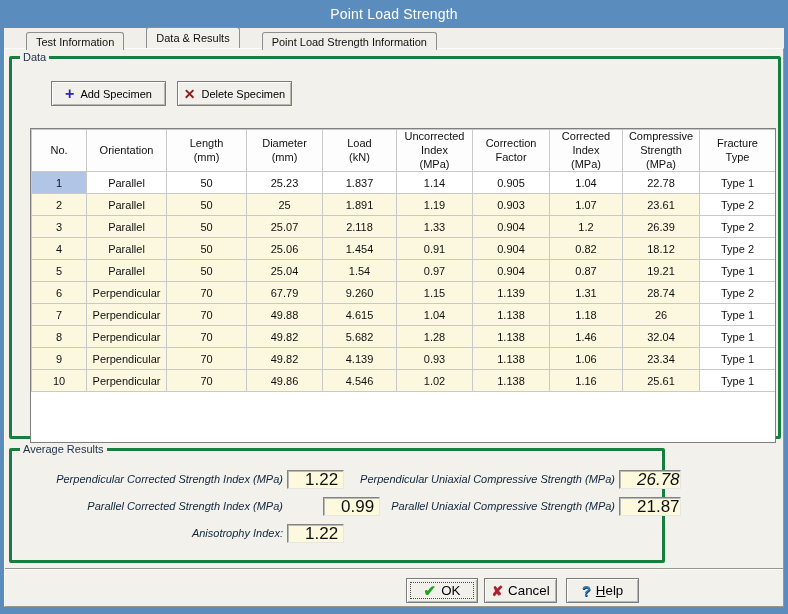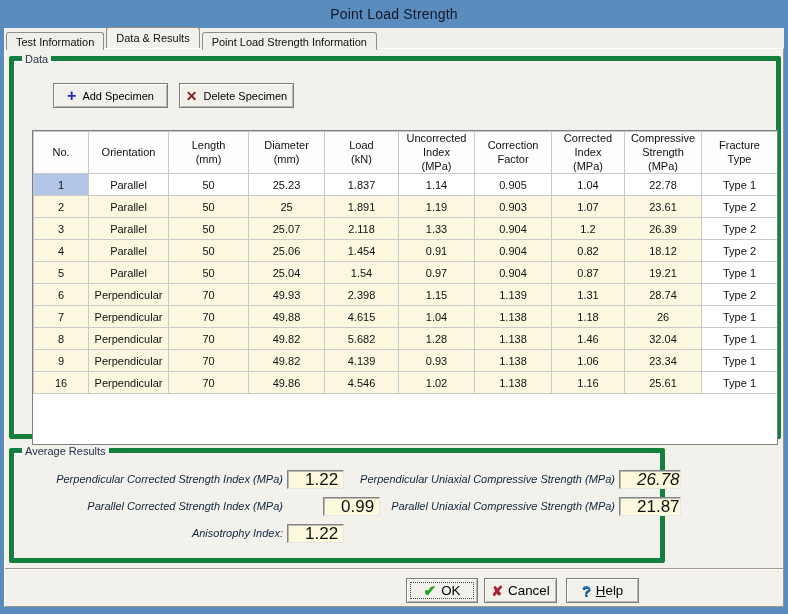--- a/index.html
+++ b/index.html
@@ -2,36 +2,36 @@
 <html><head>
 <meta charset="utf-8">
 <style>
   * { margin:0; padding:0; box-sizing:border-box; }
   html,body { width:788px; height:614px; }
   body { font-family:"Liberation Sans", sans-serif; font-size:11px; color:#101010; }
 
   .window { position:relative; width:788px; height:614px; background:#5b8cbe; overflow:hidden; }
   .titlebar { position:absolute; left:0; top:0; width:100%; height:28px;
               display:flex; align-items:center; justify-content:center; }
-  .titlebar .title { font-size:14px; color:#0f172a; letter-spacing:0.2px; }
+  .titlebar .title { font-size:14px; color:#ffffff; letter-spacing:0.2px; }
 
   .client { position:absolute; left:4px; top:28px; width:780px; height:579px; background:#f0efe9; }
 
   
   .tabbar { position:absolute; left:2px; top:0; height:20px; display:flex; align-items:flex-end; z-index:5; }
   .tab { position:relative; padding:3px 9px 2px 9px; margin-right:2px; background:#f0efe9;
          border:1px solid #8e8e8e; border-bottom:none; border-radius:3px 3px 0 0;
-         top:2px; height:18px; white-space:nowrap; cursor:default; }
+         top:2px; height:18px; white-space:nowrap; cursor:default;margin-left:20px; }
   .tab.active { top:0; height:21px; padding-top:4px; background:#f2f1eb; z-index:6; }
 
   .page { position:absolute; left:0; top:20px; width:780px; height:559px; background:#f2f1eb;
           border:1px solid; border-color:#fdfdfd #9b988a #9b988a #fdfdfd; }
 
   
-  .groupbox { position:absolute; border:5px solid #15803d; border-radius:2px;
+  .groupbox { position:absolute; border:3px solid #15803d; border-radius:2px;
               box-shadow:inset 1px 1px 0 #ffffff; }
   .groupbox > .glabel { position:absolute; top:-8px; left:8px; background:#f2f1eb; padding:0 3px;
                         color:#23344e; }
 
   
   .tbtn { position:absolute; height:25px; background:#f1f0eb; border:1px solid #7c7c7c;
           box-shadow:inset 1px 1px 0 #ffffff, inset -1px -1px 0 #b9b6ab;
           display:flex; align-items:center; justify-content:center; gap:6px; font-size:11px; cursor:default; }
   .plus-glyph { color:#2424c8; font-size:16px; font-weight:bold; line-height:1; }
   .delx-glyph { color:#8b1a1a; font-size:14px; font-weight:bold; line-height:1; }
@@ -195,22 +195,22 @@
                   <td>0.97</td>
                   <td>0.904</td>
                   <td>0.87</td>
                   <td>19.21</td>
                   <td class="white">Type 1</td>
                 </tr>
                 <tr>
                   <td>6</td>
                   <td>Perpendicular</td>
                   <td>70</td>
-                  <td>49.93</td>
-                  <td>2.398</td>
+                  <td>67.79</td>
+                  <td>9.260</td>
                   <td>1.15</td>
                   <td>1.139</td>
                   <td>1.31</td>
                   <td>28.74</td>
                   <td class="white">Type 2</td>
                 </tr>
                 <tr>
                   <td>7</td>
                   <td>Perpendicular</td>
                   <td>70</td>
@@ -240,21 +240,21 @@
                   <td>70</td>
                   <td>49.82</td>
                   <td>4.139</td>
                   <td>0.93</td>
                   <td>1.138</td>
                   <td>1.06</td>
                   <td>23.34</td>
                   <td class="white">Type 1</td>
                 </tr>
                 <tr>
-                  <td>16</td>
+                  <td>10</td>
                   <td>Perpendicular</td>
                   <td>70</td>
                   <td>49.86</td>
                   <td>4.546</td>
                   <td>1.02</td>
                   <td>1.138</td>
                   <td>1.16</td>
                   <td>25.61</td>
                   <td class="white">Type 1</td>
                 </tr>

